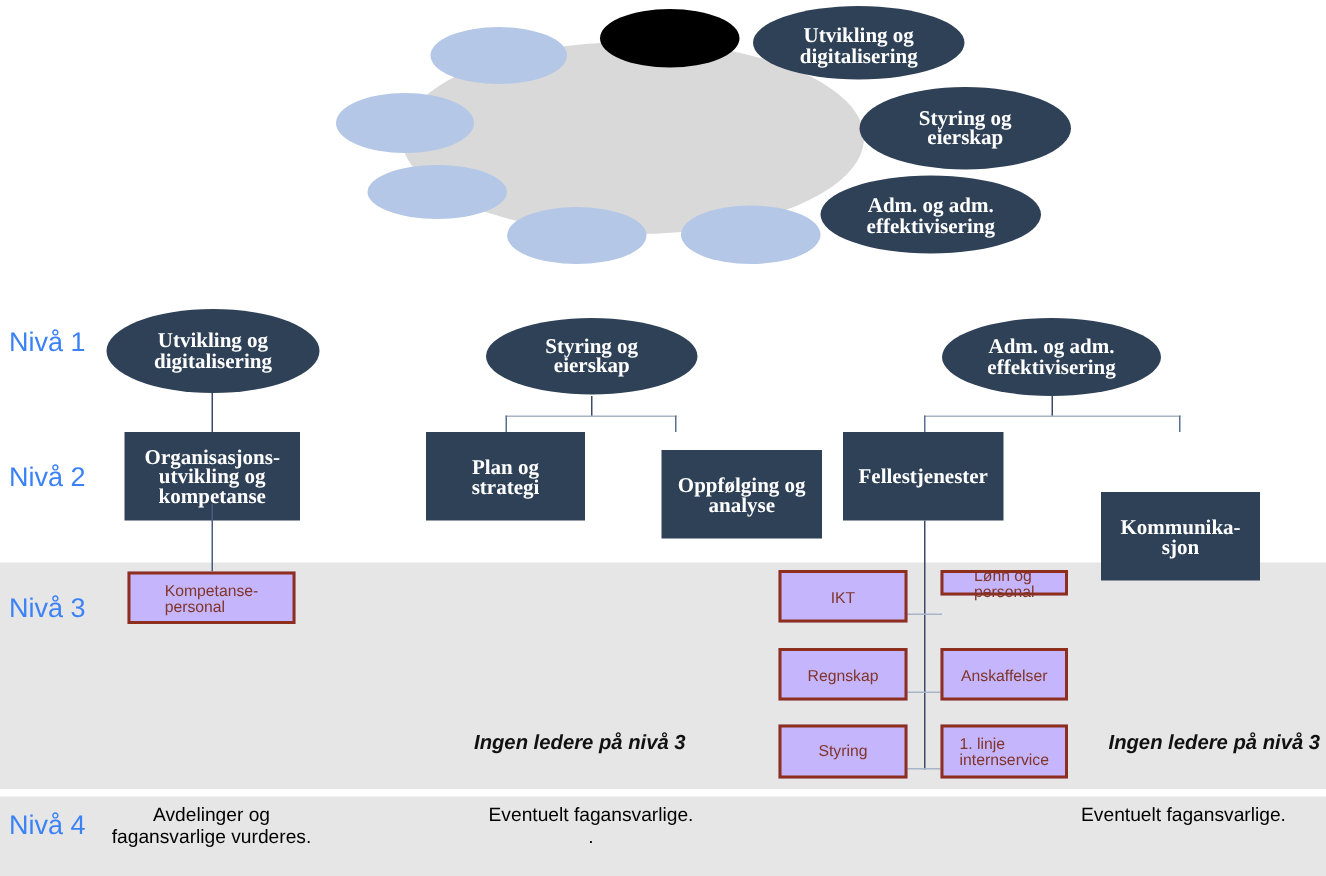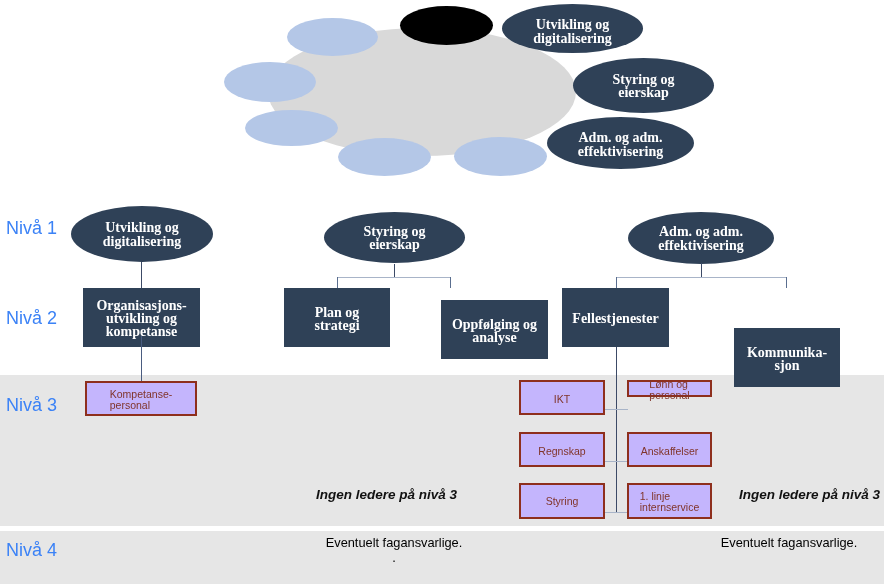--- a/index.html
+++ b/index.html
@@ -136,20 +136,24 @@
     <div><span>Styring</span></div>
   </div>
   <div class="rbox" style="left:627px;top:483px;width:85px;height:36px;font-size:10.5px;padding-top:1px;">
     <div><span>1. linje</span><br>
          <span>internservice</span></div>
   </div>
 
   <div class="note" style="left:316px;top:487px;">Ingen ledere på nivå 3</div>
   <div class="note" style="left:739px;top:487px;">Ingen ledere på nivå 3</div>
 
+  <div class="n4" style="left:58px;top:536px;width:166px;">
+    <span>Avdelinger og</span><br>
+    <span>fagansvarlige vurderes.</span>
+  </div>
   <div class="n4" style="left:310px;top:536px;width:168px;">
     <span>Eventuelt fagansvarlige.</span><br>
     <span>.</span>
   </div>
   <div class="n4" style="left:705px;top:536px;width:168px;">
     <span>Eventuelt fagansvarlige.</span>
   </div>
 
 </div>
 

